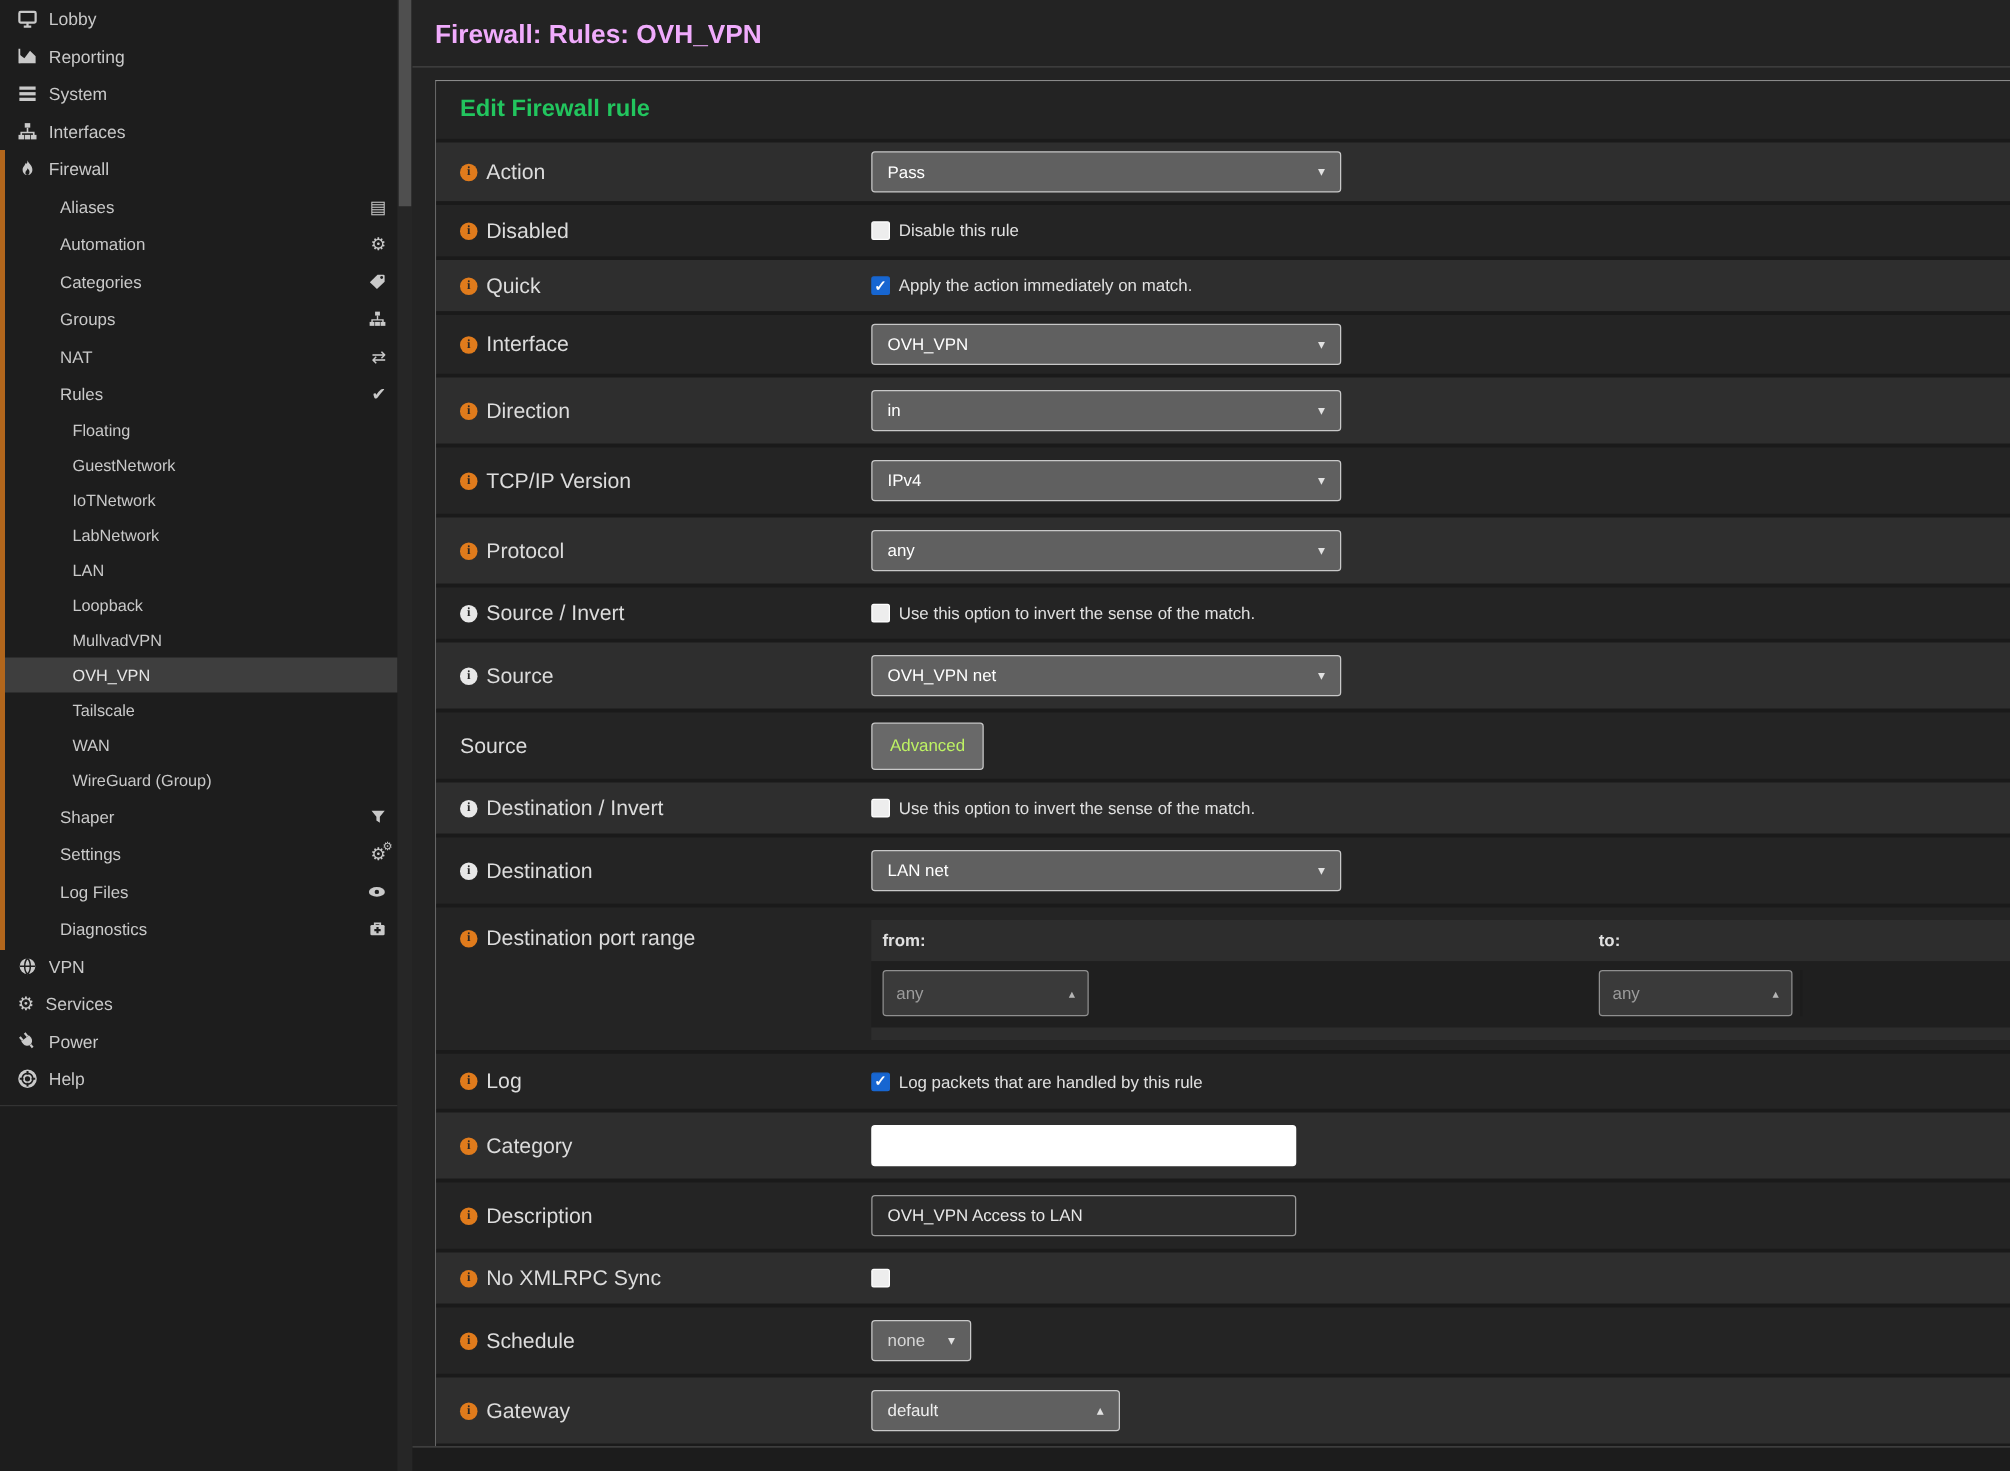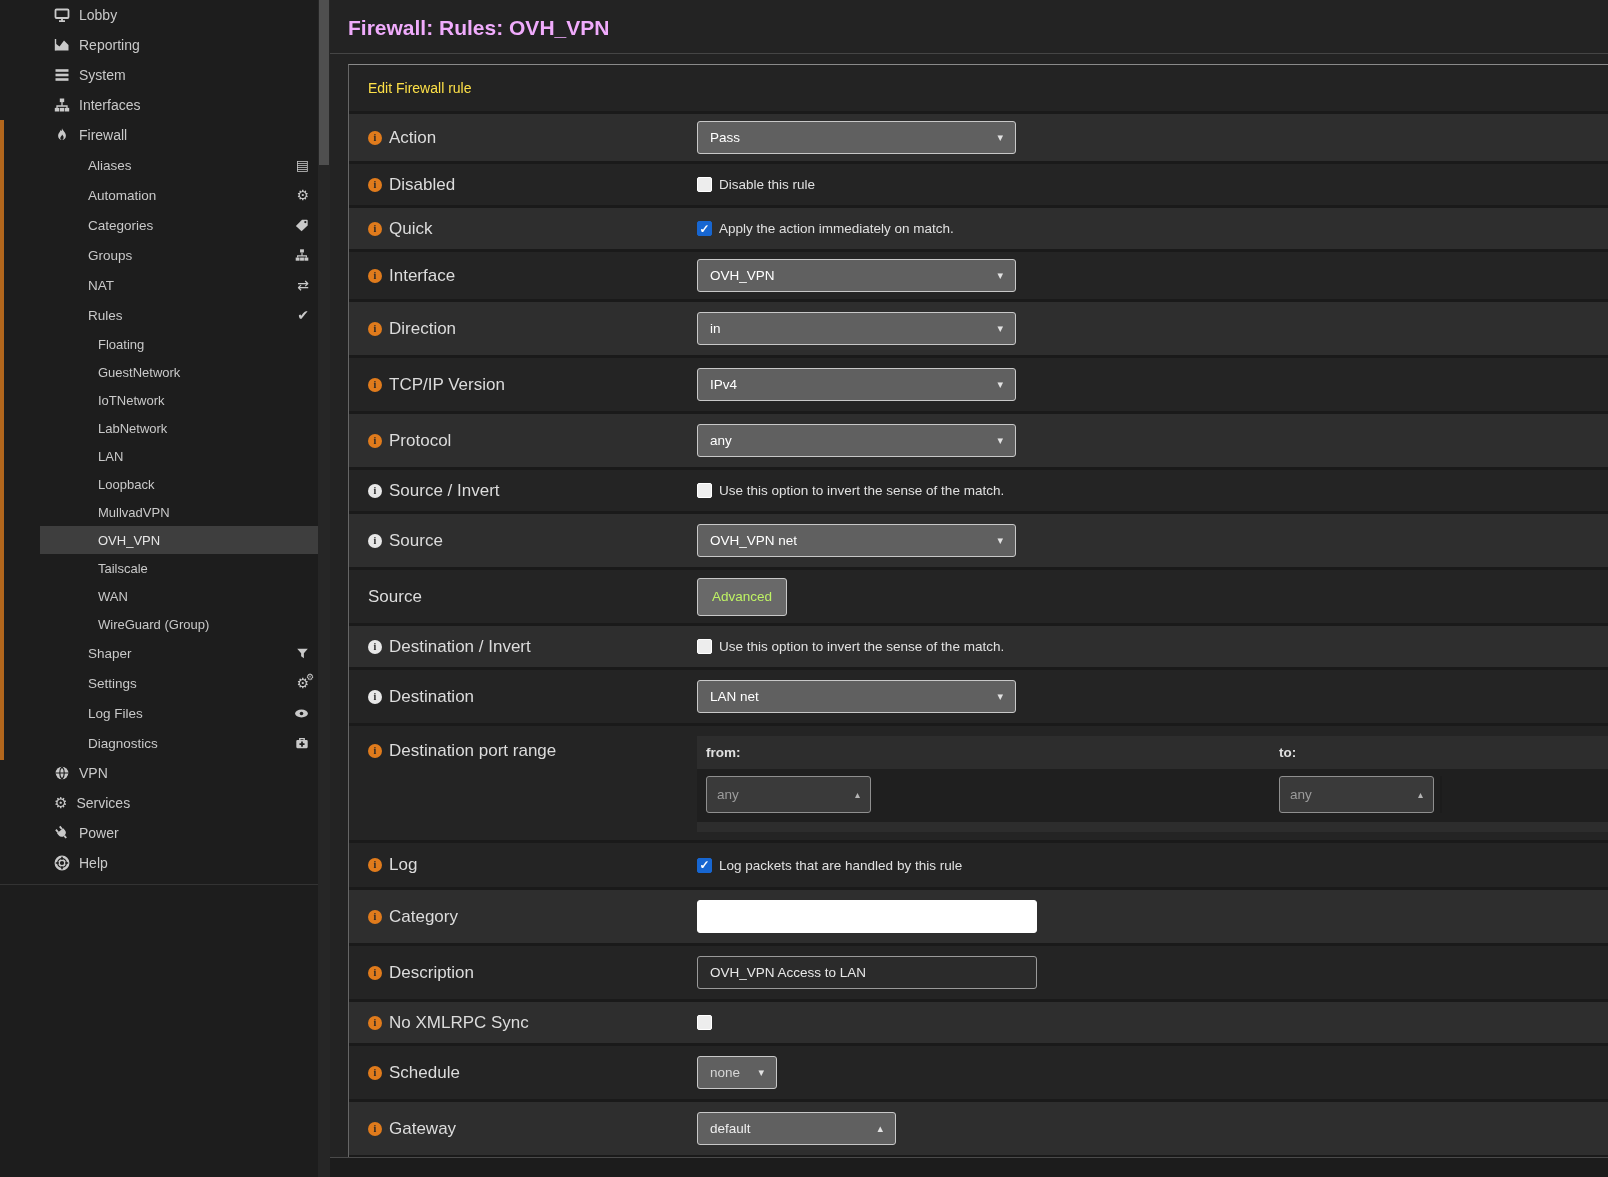--- a/index.html
+++ b/index.html
@@ -4,56 +4,56 @@
 <style>
   html,body{margin:0;padding:0;background:#111;}
   .screen{position:relative;width:1608px;height:1177px;overflow:hidden;
           background:#232323;font-family:"Liberation Sans",sans-serif;}
 
   
   .sidebar{position:absolute;left:0;top:0;width:318px;height:100%;background:#1d1d1d;}
   .sb-scroll{position:absolute;left:318px;top:0;width:12px;height:100%;background:#262626;}
   .sb-thumb{position:absolute;left:1px;top:0;width:10px;height:165px;background:#4f4f4f;}
   .orange-bar{position:absolute;left:0;top:120px;width:4px;height:640px;background:#b2661c;z-index:3;}
-  .side-item{height:30px;display:flex;align-items:center;color:#c9c9c9;position:relative;cursor:default;margin-left:40px;}
+  .side-item{height:30px;display:flex;align-items:center;color:#c9c9c9;position:relative;cursor:default;}
   .side-item.l1{padding-left:14px;font-size:14px;gap:9px;}
   .side-item.l2{padding-left:48px;font-size:13.5px;}
   .side-item.l3{padding-left:58px;font-size:13px;height:28px;}
   .side-item.selected{background:#3e3e3e;color:#e6e6e6;}
   .side-item .ric{position:absolute;right:9px;display:flex;align-items:center;color:#c9c9c9;font-size:14px;}
   .side-item svg{display:block;}
   .sb-divider{border-top:1px solid #333;margin-top:6px;}
   .gear-pair{position:relative;font-size:14px;}
   .gear-pair .g2{font-size:9px;position:absolute;right:-5px;top:-3px;}
 
   
   .content{position:absolute;left:330px;top:0;right:0;height:100%;background:#232323;}
   .page-title{padding:16px 0 0 18px;font-size:21px;font-weight:bold;color:#f0abfc;}
   .title-divider{margin-top:13px;border-top:1px solid #454545;}
   .panel{margin:10px 0 0 18px;border-top:1px solid #8a8a8a;border-left:1px solid #666;}
   .panel-header{height:46px;display:flex;align-items:center;padding-left:19px;
-                font-weight:normal;font-size:14px;color:#fde047;background:#232323;}
+                font-weight:bold;font-size:19px;color:#22c55e;background:#232323;}
 
   .frow{display:flex;align-items:center;border-top:3px solid #1a1a1a;min-height:41px;}
   .frow.light{background:#2e2e2e;}
   .frow.dark{background:#242424;}
   .frow.h47{min-height:47px;}
   .frow.h53{min-height:53px;}
   .flabel{flex:0 0 348px;box-sizing:border-box;padding-left:19px;display:flex;
           align-items:center;gap:7px;font-size:17px;color:#dcdcdc;}
   .fcontrol{flex:1;display:flex;align-items:center;}
 
   .info{width:14px;height:14px;border-radius:50%;flex:0 0 14px;display:inline-flex;
         align-items:center;justify-content:center;}
   .info::after{content:"i";font-family:"Liberation Serif",serif;font-weight:bold;
                font-size:10px;line-height:1;}
   .info.orange{background:#e07b1c;} .info.orange::after{color:#262626;}
   .info.white{background:#e8e8e8;} .info.white::after{color:#262626;}
 
-  .select{height:33px;width:319px;box-sizing:border-box;background:#606060;
+  .select{height:33px;width:376px;box-sizing:border-box;background:#606060;
           border:1px solid #c8c8c8;border-radius:3px;color:#fff;font-size:13.5px;
           display:flex;align-items:center;justify-content:space-between;padding:0 12px;cursor:pointer;}
   .select .caret{color:#e2e2e2;font-size:11px;margin-left:8px;}
   .select.w80{width:80px;color:#d6d6d6;}
   .select.w199{width:199px;color:#eee;}
 
   .small-select{height:37px;width:165px;box-sizing:border-box;background:#3a3a3a;
           border:1px solid #8f8f8f;border-radius:3px;color:#9c9c9c;font-size:13.5px;
           display:flex;align-items:center;justify-content:space-between;padding:0 10px;cursor:pointer;}
   .small-select .caret{color:#b5b5b5;font-size:10px;}

